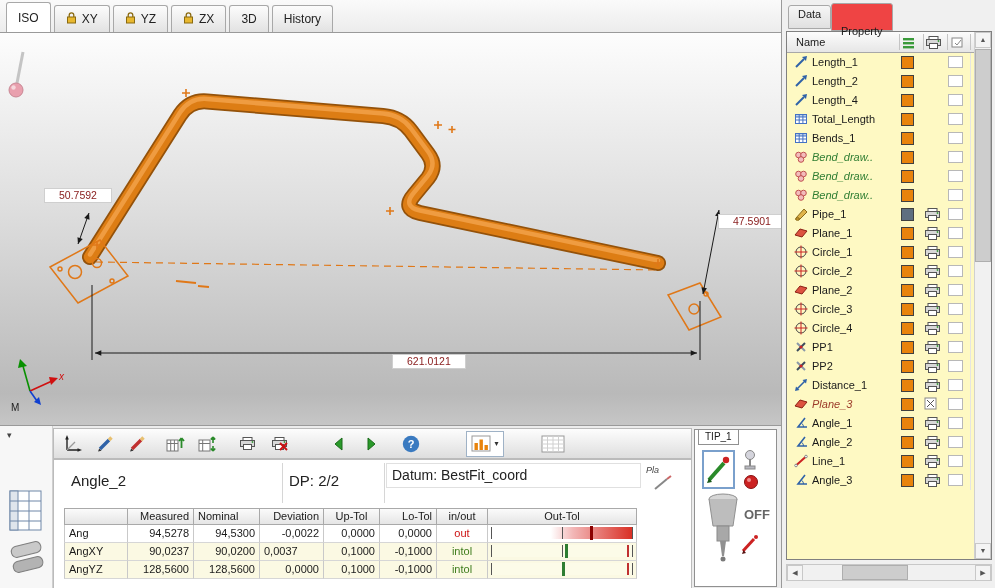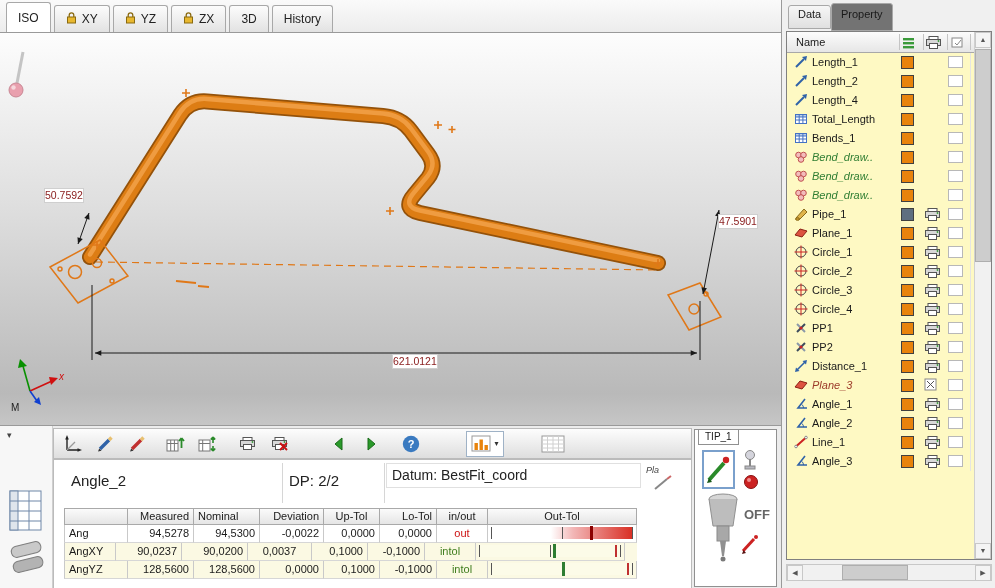--- a/index.html
+++ b/index.html
@@ -7,21 +7,21 @@
 #root{position:relative;width:995px;height:588px;background:#f0f0f0;overflow:hidden;font-size:11px;color:#1a1a1a}
 .abs{position:absolute}
 
 #vp-tabbar{left:0;top:0;width:781px;height:33px;background:linear-gradient(#fafafa,#ececec);border-bottom:1px solid #9a9a9a;display:flex;align-items:flex-end;padding-left:6px}
 .vp-tab{height:27px;padding:0 11px;display:flex;align-items:center;gap:5px;border:1px solid #a8a8a8;border-bottom:none;border-radius:3px 3px 0 0;background:linear-gradient(#fcfcfc,#e2e2e2);margin-right:3px;font-size:12px;color:#222;position:relative}
 .vp-tab.active{background:#fff;height:30px;z-index:2}
 #vp-close{right:12px;top:6px;width:18px;height:18px;font-size:14px;font-weight:bold;color:#111;text-align:center;line-height:18px}
 
 #vp-canvas{left:0;top:33px;width:781px;height:392px;background:linear-gradient(#fdfdfd 0%,#dedede 45%,#b9b9b9 92%,#c6c6c6 100%);overflow:hidden}
 #scene{position:absolute;left:0;top:0}
-.dim-label{position:absolute;background:#fff;border:1px solid #cfcfcf;color:#8b2020;font-size:10.5px;padding:0 0;line-height:13px;white-space:nowrap}
+.dim-label{position:absolute;background:#fff;border:1px solid #cfcfcf;color:#8b2020;font-size:10.5px;padding:0 14px;line-height:13px;white-space:nowrap}
 
 #bottom{left:0;top:425px;width:781px;height:163px;background:#ececec;border-top:1px solid #9a9a9a}
 #left-strip{left:0;top:0;width:53px;height:163px;background:#f7f7f7;border-right:1px solid #cfcfcf}
 #toolbar{left:53px;top:2px;width:639px;height:31px;background:linear-gradient(#fdfdfd,#dedede);border:1px solid #bbb;display:flex;align-items:center;gap:6px;padding-left:6px;position:absolute}
 .tb-btn{width:26px;height:26px;display:flex;align-items:center;justify-content:center;position:relative}
 .tb-btn.chart-btn{width:38px;border:1px solid #9fb2c6;background:#fff}
 .tb-btn .dd{font-size:8px;color:#333;margin-left:1px}
 #meas-panel{left:53px;top:33px;width:639px;height:130px;background:#fff;border:1px solid #bbb;position:absolute}
 #feat-name{position:absolute;left:17px;top:12px;font-size:15px;color:#222}
 #dp{position:absolute;left:235px;top:12px;font-size:15px;color:#222}
@@ -40,21 +40,21 @@
 .tolbar .redline{position:absolute;right:3px;top:0;bottom:0;width:2px;background:#c03030}
 
 #tip{left:694px;top:3px;width:83px;height:158px;background:#fff;border:1px solid #909090;position:absolute}
 #tip-tab{position:absolute;left:3px;top:-1px;height:16px;padding:1px 6px;border:1px solid #909090;background:#fff;font-size:10px;z-index:2}
 #tip-probe-btn{position:absolute;left:7px;top:20px;width:33px;height:39px;border:2px solid #7aa0cc;background:#fff}
 #tip-off{position:absolute;left:49px;top:77px;font-size:13px;font-weight:bold;color:#666}
 
 #right-panel{left:781px;top:0;width:214px;height:588px;background:#f0f0f0;border-left:1px solid #9a9a9a}
 .rp-tab{position:absolute;top:5px;height:24px;padding:2px 9px 0 9px;border:1px solid #a8a8a8;border-radius:3px 3px 0 0;background:linear-gradient(#f6f6f6,#e0e0e0);font-size:11px}
 #rp-tab-data{left:6px}
-#rp-tab-prop{left:49px;top:3px;height:28px;background:#737373;z-index:2;padding-top:4px}
+#rp-tab-prop{left:49px;top:3px;height:28px;background:#ef4444;z-index:2;padding-top:21px}
 #rp-box{position:absolute;left:4px;top:31px;width:206px;height:529px;background:#fef9c3;border:1px solid #808080}
 #rp-header{position:absolute;left:0;top:0;width:187px;height:21px;background:linear-gradient(#fcfcfc,#e6e6e6);border-bottom:1px solid #a8a8a8}
 #rp-header .hname{position:absolute;left:9px;top:4px}
 .hsep{position:absolute;top:2px;bottom:2px;width:1px;background:#c4c4c4}
 #rp-rows{position:absolute;left:0;top:21px;width:187px}
 .tree-row{position:relative;height:19px}
 .tree-icon{position:absolute;left:7px;top:2px;width:14px;height:14px}
 .tree-label{position:absolute;left:25px;top:3px;white-space:nowrap;font-size:11px}
 .swatch{position:absolute;left:114px;top:3px;width:13px;height:13px;background:#e8830c;border:1px solid #404040}
 .tree-print,.tree-xbox{position:absolute;left:137px;top:2px;width:16px;height:14px}
@@ -314,24 +314,24 @@
               <div class="mt-cell" style="width: 57px; text-align: right;">0,0000</div>
               <div class="mt-cell" style="width: 51px; text-align: center; color: rgb(204, 17, 17);">out</div>
               <div class="mt-cell" style="width: 149px; padding: 1px 3px;">
                 <div class="tolbar" style="background: linear-gradient(to right, rgb(255, 255, 255) 42%, rgb(242, 182, 182) 58%, rgb(217, 48, 37) 100%);">
                   <div class="mid"></div>
                   <div class="mark" style="left: 70%; background: rgb(139, 0, 0);"></div>
                 </div>
               </div>
             </div>
             <div class="mt-row" style="background: rgb(251, 249, 227);">
-              <div class="mt-cell" style="width: 52px; text-align: left;">AngXY</div>
+              <div class="mt-cell" style="width: 64px; text-align: left;">AngXY</div>
               <div class="mt-cell" style="width: 66px; text-align: right;">90,0237</div>
               <div class="mt-cell" style="width: 66px; text-align: right;">90,0200</div>
-              <div class="mt-cell" style="width: 64px; text-align: center;">0,0037</div>
+              <div class="mt-cell" style="width: 64px; text-align: left;">0,0037</div>
               <div class="mt-cell" style="width: 56px; text-align: right;">0,1000</div>
               <div class="mt-cell" style="width: 57px; text-align: right;">-0,1000</div>
               <div class="mt-cell" style="width: 51px; text-align: center; color: rgb(63, 125, 30);">intol</div>
               <div class="mt-cell" style="width: 149px; padding: 1px 3px;">
                 <div class="tolbar" style="background: rgb(252, 251, 232);">
                   <div class="redline"></div>
                   <div class="mid"></div>
                   <div class="mark" style="left: 52%; background: rgb(46, 125, 50);"></div>
                 </div>
               </div>
@@ -578,20 +578,35 @@
                 <rect x="4" y="1.5" width="9" height="4" fill="#fff" stroke="#555"></rect>
                 <rect x="1.5" y="4.5" width="14" height="6" fill="#d8d8d8" stroke="#555"></rect>
                 <rect x="4.5" y="8.5" width="8" height="5" fill="#fff" stroke="#555"></rect>
                 <circle cx="13.5" cy="6" r="0.9" fill="#3a9a3a"></circle>
               </svg></span>
             <span class="tree-check"></span>
             <span class="col5"></span>
           </div>
           <div class="tree-row">
             <span class="tree-icon"><svg width="14" height="14" viewBox="0 0 14 14">
+                <polygon points="1,9 6,3 13,5 8,11" fill="#dd5340" stroke="#8b2015"></polygon>
+              </svg></span>
+            <span class="tree-label">Plane_2</span>
+            <span class="swatch" style="background: rgb(232, 131, 12);"></span>
+            <span class="tree-print"><svg width="17" height="15" viewBox="0 0 17 15">
+                <rect x="4" y="1.5" width="9" height="4" fill="#fff" stroke="#555"></rect>
+                <rect x="1.5" y="4.5" width="14" height="6" fill="#d8d8d8" stroke="#555"></rect>
+                <rect x="4.5" y="8.5" width="8" height="5" fill="#fff" stroke="#555"></rect>
+                <circle cx="13.5" cy="6" r="0.9" fill="#3a9a3a"></circle>
+              </svg></span>
+            <span class="tree-check"></span>
+            <span class="col5"></span>
+          </div>
+          <div class="tree-row">
+            <span class="tree-icon"><svg width="14" height="14" viewBox="0 0 14 14">
                 <circle cx="7" cy="7" r="5" fill="none" stroke="#444"></circle>
                 <line x1="7" y1="0.5" x2="7" y2="13.5" stroke="#cc2222"></line>
                 <line x1="0.5" y1="7" x2="13.5" y2="7" stroke="#cc2222"></line>
               </svg></span>
             <span class="tree-label">Circle_3</span>
             <span class="swatch" style="background: rgb(232, 131, 12);"></span>
             <span class="tree-print"><svg width="17" height="15" viewBox="0 0 17 15">
                 <rect x="4" y="1.5" width="9" height="4" fill="#fff" stroke="#555"></rect>
                 <rect x="1.5" y="4.5" width="14" height="6" fill="#d8d8d8" stroke="#555"></rect>
                 <rect x="4.5" y="8.5" width="8" height="5" fill="#fff" stroke="#555"></rect>

